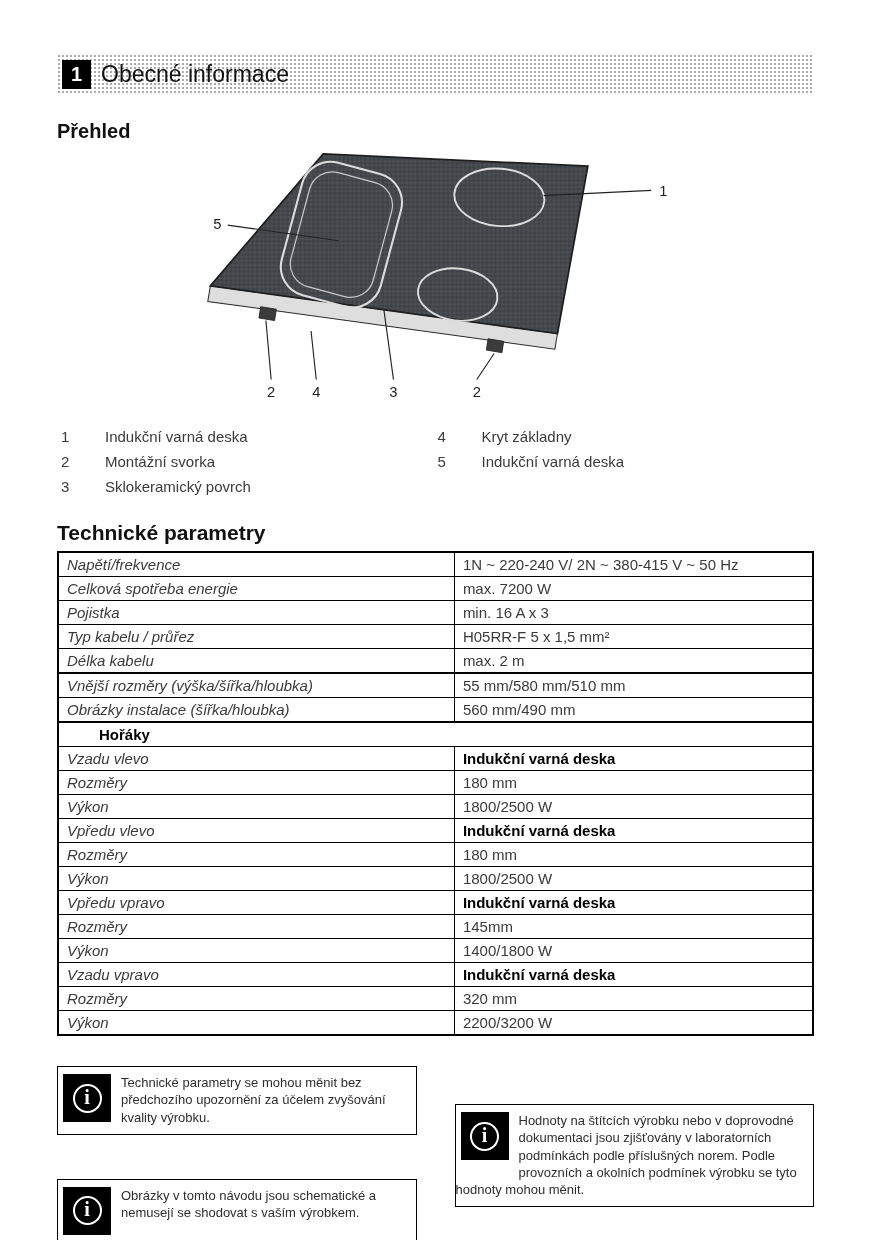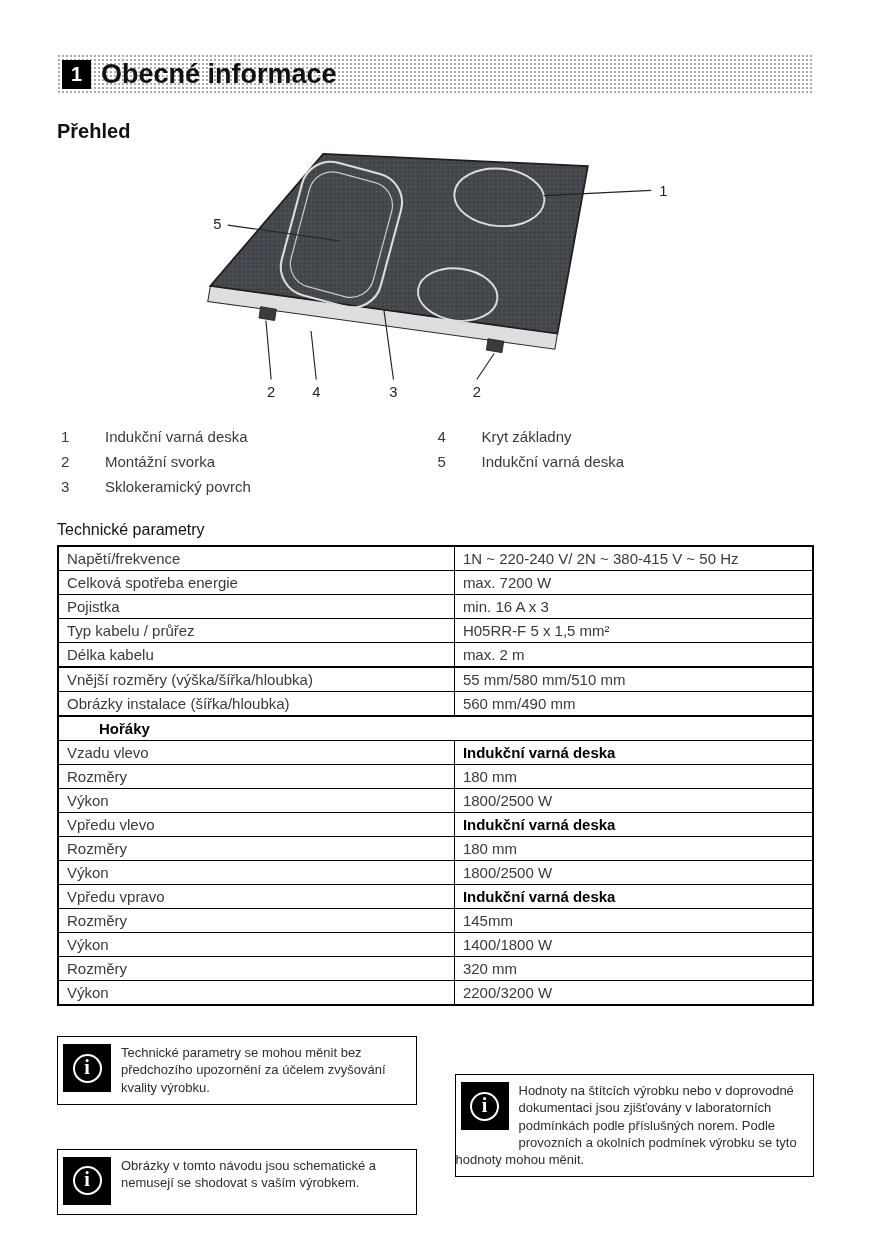--- a/index.html
+++ b/index.html
@@ -16,42 +16,42 @@
     display:flex; align-items:center;
     height:40px; padding:0 5px;
     background-image: radial-gradient(#ababab 1px, transparent 1.35px);
     background-size:4px 4px;
   }
   .section-num {
     display:inline-flex; align-items:center; justify-content:center;
     width:29px; height:29px; background:#000; color:#fff;
     font-weight:bold; font-size:20px; margin-right:10px; flex:0 0 auto;
   }
-  .section-title { font-size:27px; font-weight:bold; color:#111; }
+  .section-title { font-size:23px; font-weight:normal; color:#111; }
 
   .sub-title { font-size:20px; font-weight:bold; color:#111; margin:26px 0 4px 0; }
 
   .diagram-wrap { margin:2px auto 4px auto; width:520px; }
   .diagram-wrap svg { display:block; margin:0 auto; }
   .callout-label { font-size:17px; fill:#222; font-family:"Liberation Sans", sans-serif; }
 
   .legend { display:flex; margin:8px 0 22px 4px; }
   .legend-col { flex:1; }
   .legend-row { display:flex; line-height:25px; font-size:15px; color:#3a3a3a; }
   .legend-num { width:44px; flex:0 0 auto; }
   .legend-label { flex:1; }
 
-  .tech-title { font-size:16px; font-weight:normal; color:#111; margin:14px 0 6px 0; }
+  .tech-title { font-size:21px; font-weight:bold; color:#111; margin:14px 0 6px 0; }
 
   .tech-table { width:100%; border-collapse:collapse; border:2px solid #000; }
   .tech-table td {
     border:1px solid #000; font-size:15px; color:#3a3a3a;
     padding:2.5px 8px; line-height:18px; vertical-align:middle;
   }
-  .tech-table td.label { width:52.5%; }
+  .tech-table td.label { width:52.5%;font-style:italic; }
   .tech-table td.bold { font-weight:bold; color:#000; }
   .tech-table td.section-label { font-weight:bold; color:#000;padding-left:40px; }
   .tech-table tr.thick-top td { border-top:2px solid #000; }
 
   .notes { display:flex; gap:38px; margin-top:30px; }
   .notes-col { flex:1; }
   .notes-left .note-box + .note-box { margin-top:44px; }
   .notes-right { padding-top:38px; }
   .note-box { border:1px solid #000; overflow:hidden; min-height:66px; }
   .info-icon {
@@ -208,20 +208,24 @@
         </tr>
         <tr>
           <td class="cell label">Rozměry</td>
           <td class="cell value">145mm</td>
         </tr>
         <tr>
           <td class="cell label">Výkon</td>
           <td class="cell value">1400/1800 W</td>
         </tr>
         <tr>
+          <td class="cell label">Vzadu vpravo</td>
+          <td class="cell value bold">Indukční varná deska</td>
+        </tr>
+        <tr>
           <td class="cell label">Rozměry</td>
           <td class="cell value">320 mm</td>
         </tr>
         <tr>
           <td class="cell label">Výkon</td>
           <td class="cell value">2200/3200 W</td>
         </tr>
       </tbody>
   </table>
 

